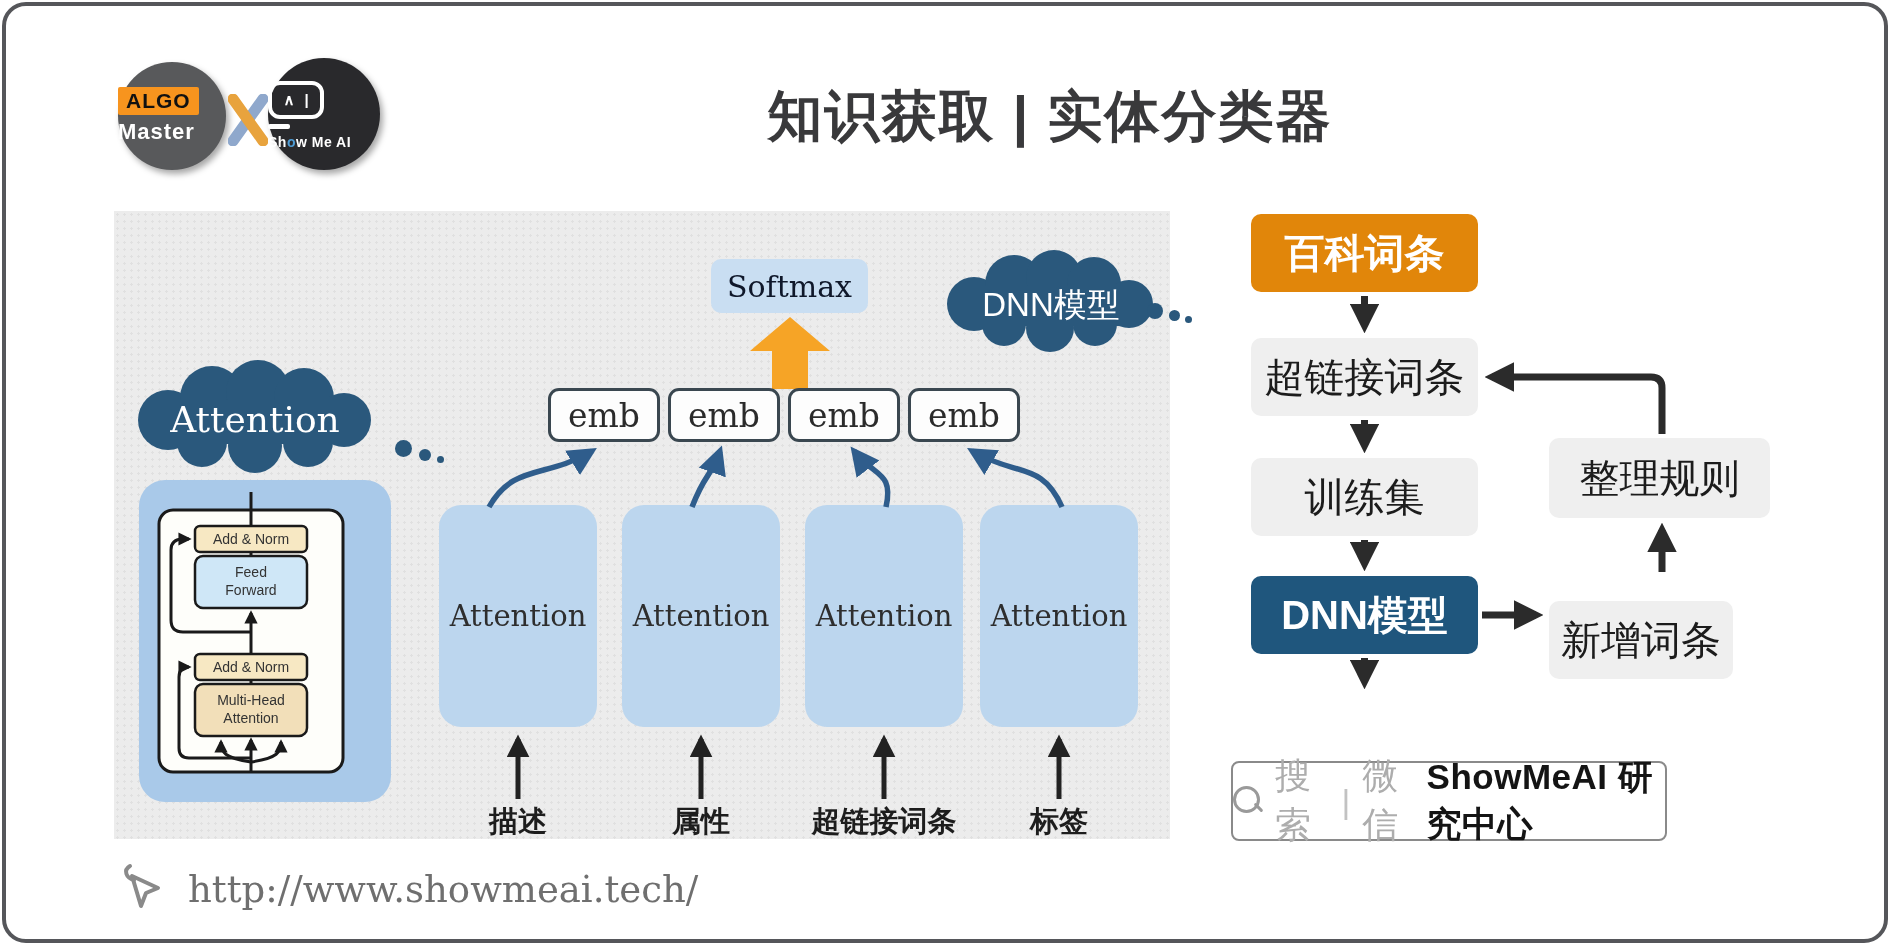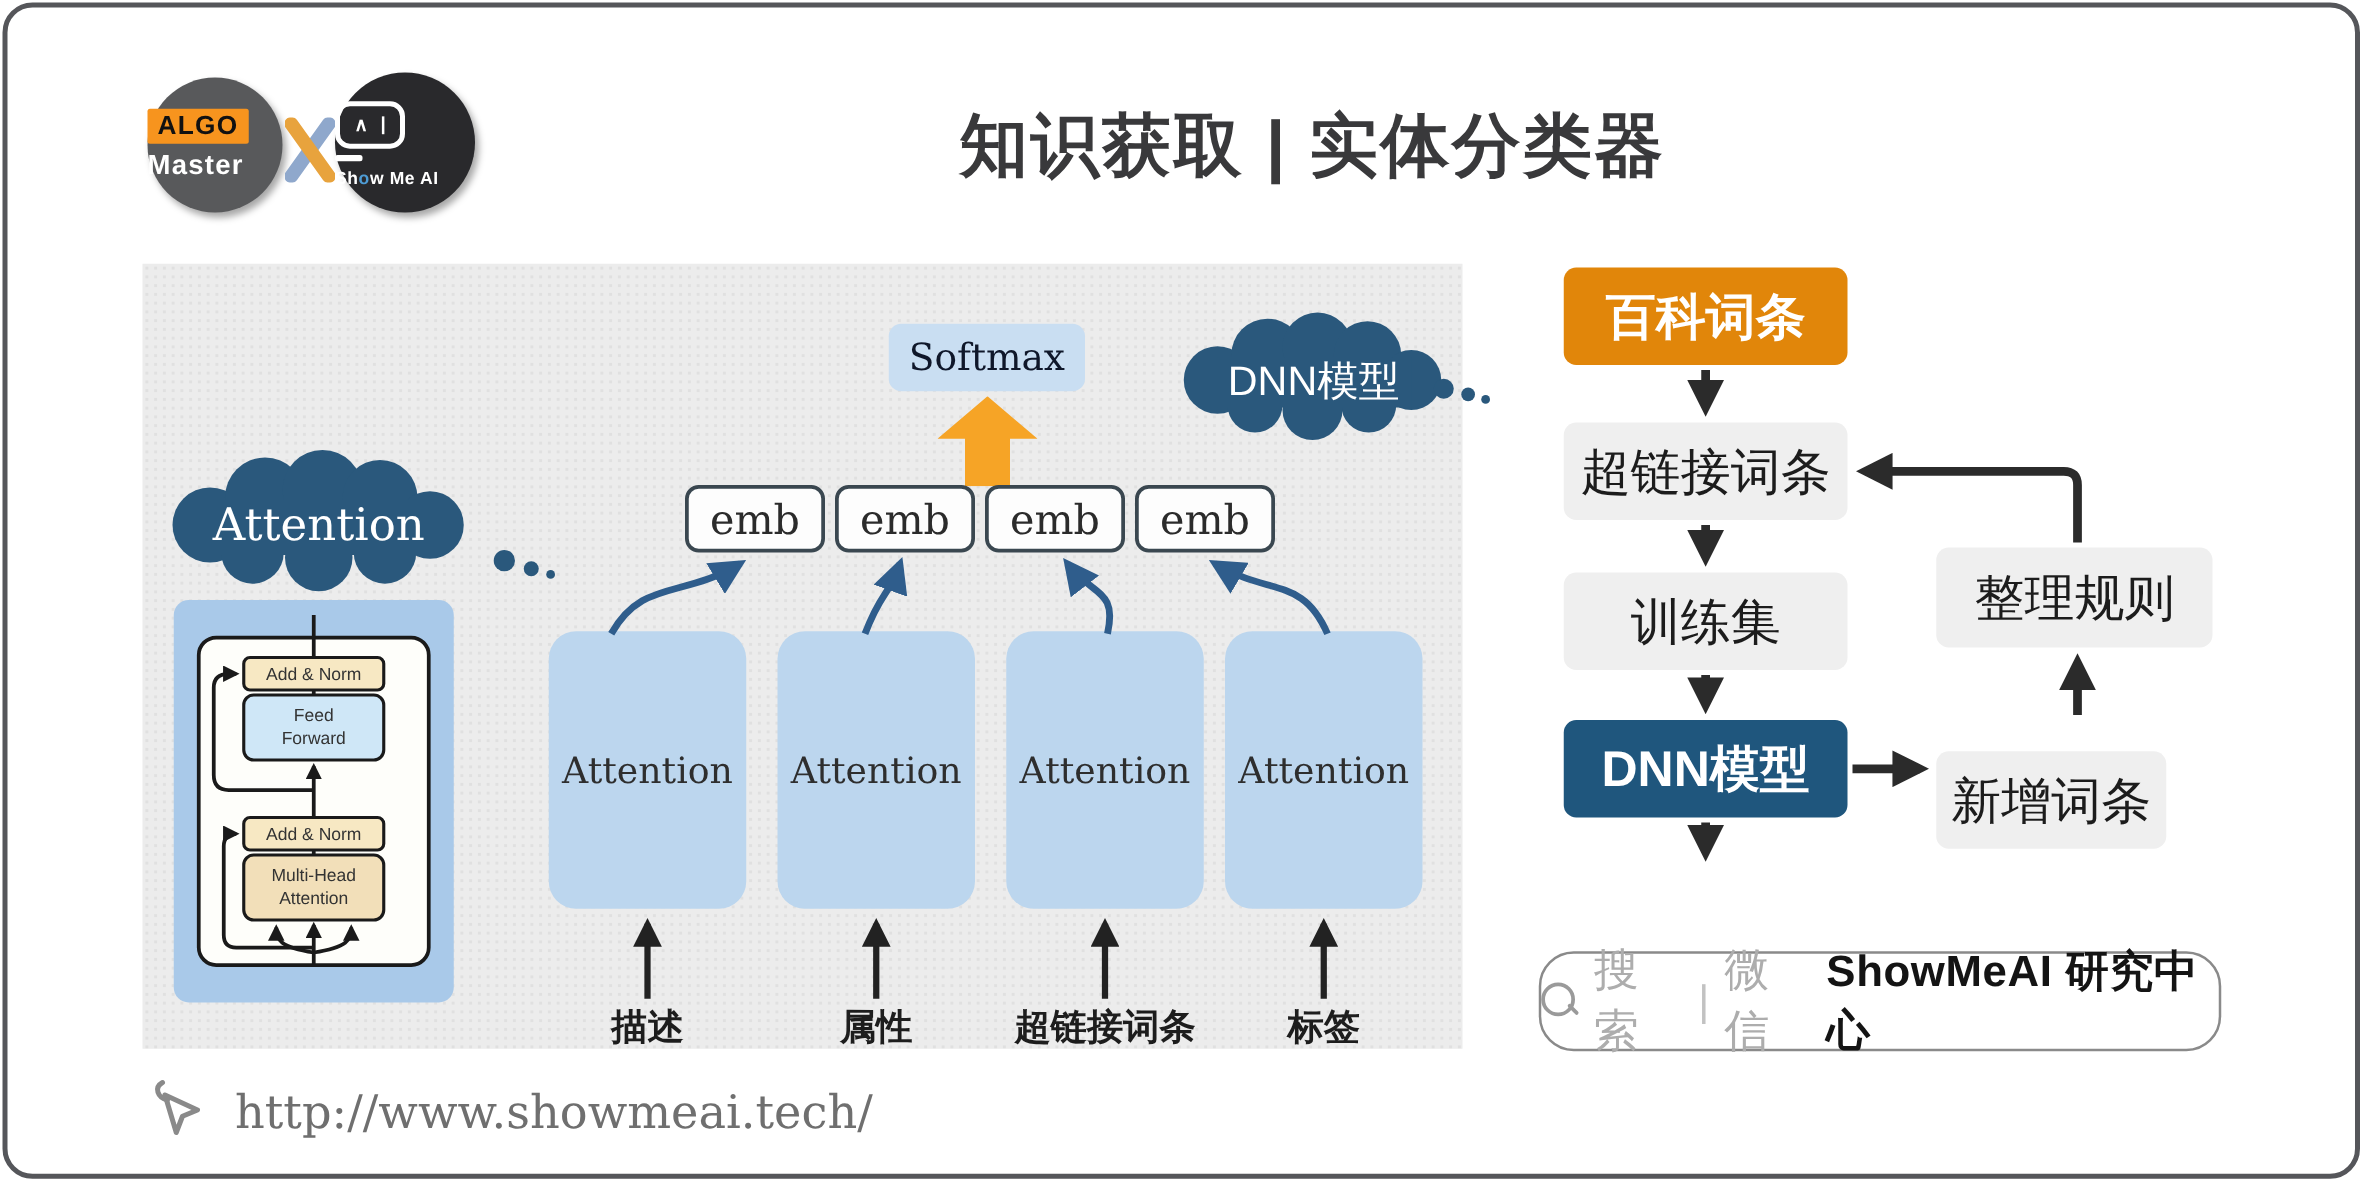--- a/index.html
+++ b/index.html
@@ -36,40 +36,40 @@
 
   .attn-box { position:absolute; top:505px; width:158px; height:222px; background:#BCD6EE; border-radius:22px;
               display:flex; align-items:center; justify-content:center; font-family:"DejaVu Serif", serif; font-size:29px; color:#2e2e2e; }
   .ab1{left:439px;} .ab2{left:622px;} .ab3{left:805px;} .ab4{left:980px;}
 
   .input-label { position:absolute; top:802px; width:240px; text-align:center; font-size:29px; font-weight:bold; color:#1d1d1d; }
 
   .cloud-svg { position:absolute; }
   .cloud-dot { position:absolute; border-radius:50%; background:#2A587C; }
 
-  .t-container { position:absolute; left:139px; top:480px; width:224px; height:322px; background:#A9C9E9; border-radius:12px; }
+  .t-container { position:absolute; left:139px; top:480px; width:252px; height:322px; background:#A9C9E9; border-radius:26px; }
 
   .overlay { position:absolute; pointer-events:none; }
 
   
   .flow-node { position:absolute; display:flex; align-items:center; justify-content:center; border-radius:10px; white-space:nowrap; }
   .flow-orange { background:#E1860A; color:#fff; font-weight:bold; font-size:40px; }
   .flow-navy   { background:#1F567D; color:#fff; font-weight:600; font-size:40px; }
   .flow-gray   { background:#EFEFEF; color:#1c1c1c; font-weight:500; font-size:40px; }
 
   .n-baike   { left:1251px; top:214px; width:227px; height:78px; }
   .n-rule    { left:1251px; top:338px; width:227px; height:78px; }
   .n-train   { left:1251px; top:458px; width:227px; height:78px; }
   .n-dnn     { left:1251px; top:576px; width:227px; height:78px; }
   .n-store   { left:1251px; top:694px; width:227px; height:78px; }
   .n-tidy    { left:1549px; top:438px; width:221px; height:80px; }
   .n-new     { left:1549px; top:601px; width:184px; height:78px; }
 
   
-  .search-pill { position:absolute; left:1231px; top:761px; width:546px; height:80px; border:2.5px solid #8A8A8A; border-radius:28px;
+  .search-pill { position:absolute; left:1231px; top:761px; width:436px; height:80px; border:2.5px solid #8A8A8A; border-radius:8px;
                  display:flex; align-items:center; justify-content:center; gap:10px; background:#fff; }
   .search-gray { color:#ADADAD; font-size:36px; font-weight:300; letter-spacing:2px; }
   .search-div  { color:#C2C2C2; font-size:34px; font-weight:200; margin:0 2px; }
   .search-brand{ color:#141414; font-size:35px; font-weight:800; letter-spacing:.5px; }
   .mag { width:30px; height:30px; position:relative; margin-right:2px; flex:0 0 auto; }
   .mag::before { content:""; position:absolute; left:0; top:0; width:21px; height:21px; border:3px solid #9A9A9A; border-radius:50%; }
   .mag::after  { content:""; position:absolute; left:20px; top:20px; width:11px; height:3px; background:#9A9A9A; transform:rotate(45deg); border-radius:2px; }
 
   
   .footer-url { position:absolute; left:188px; top:868px; font-family:"DejaVu Serif", serif; font-size:37px; color:#6F6F6F; text-decoration:none; }

